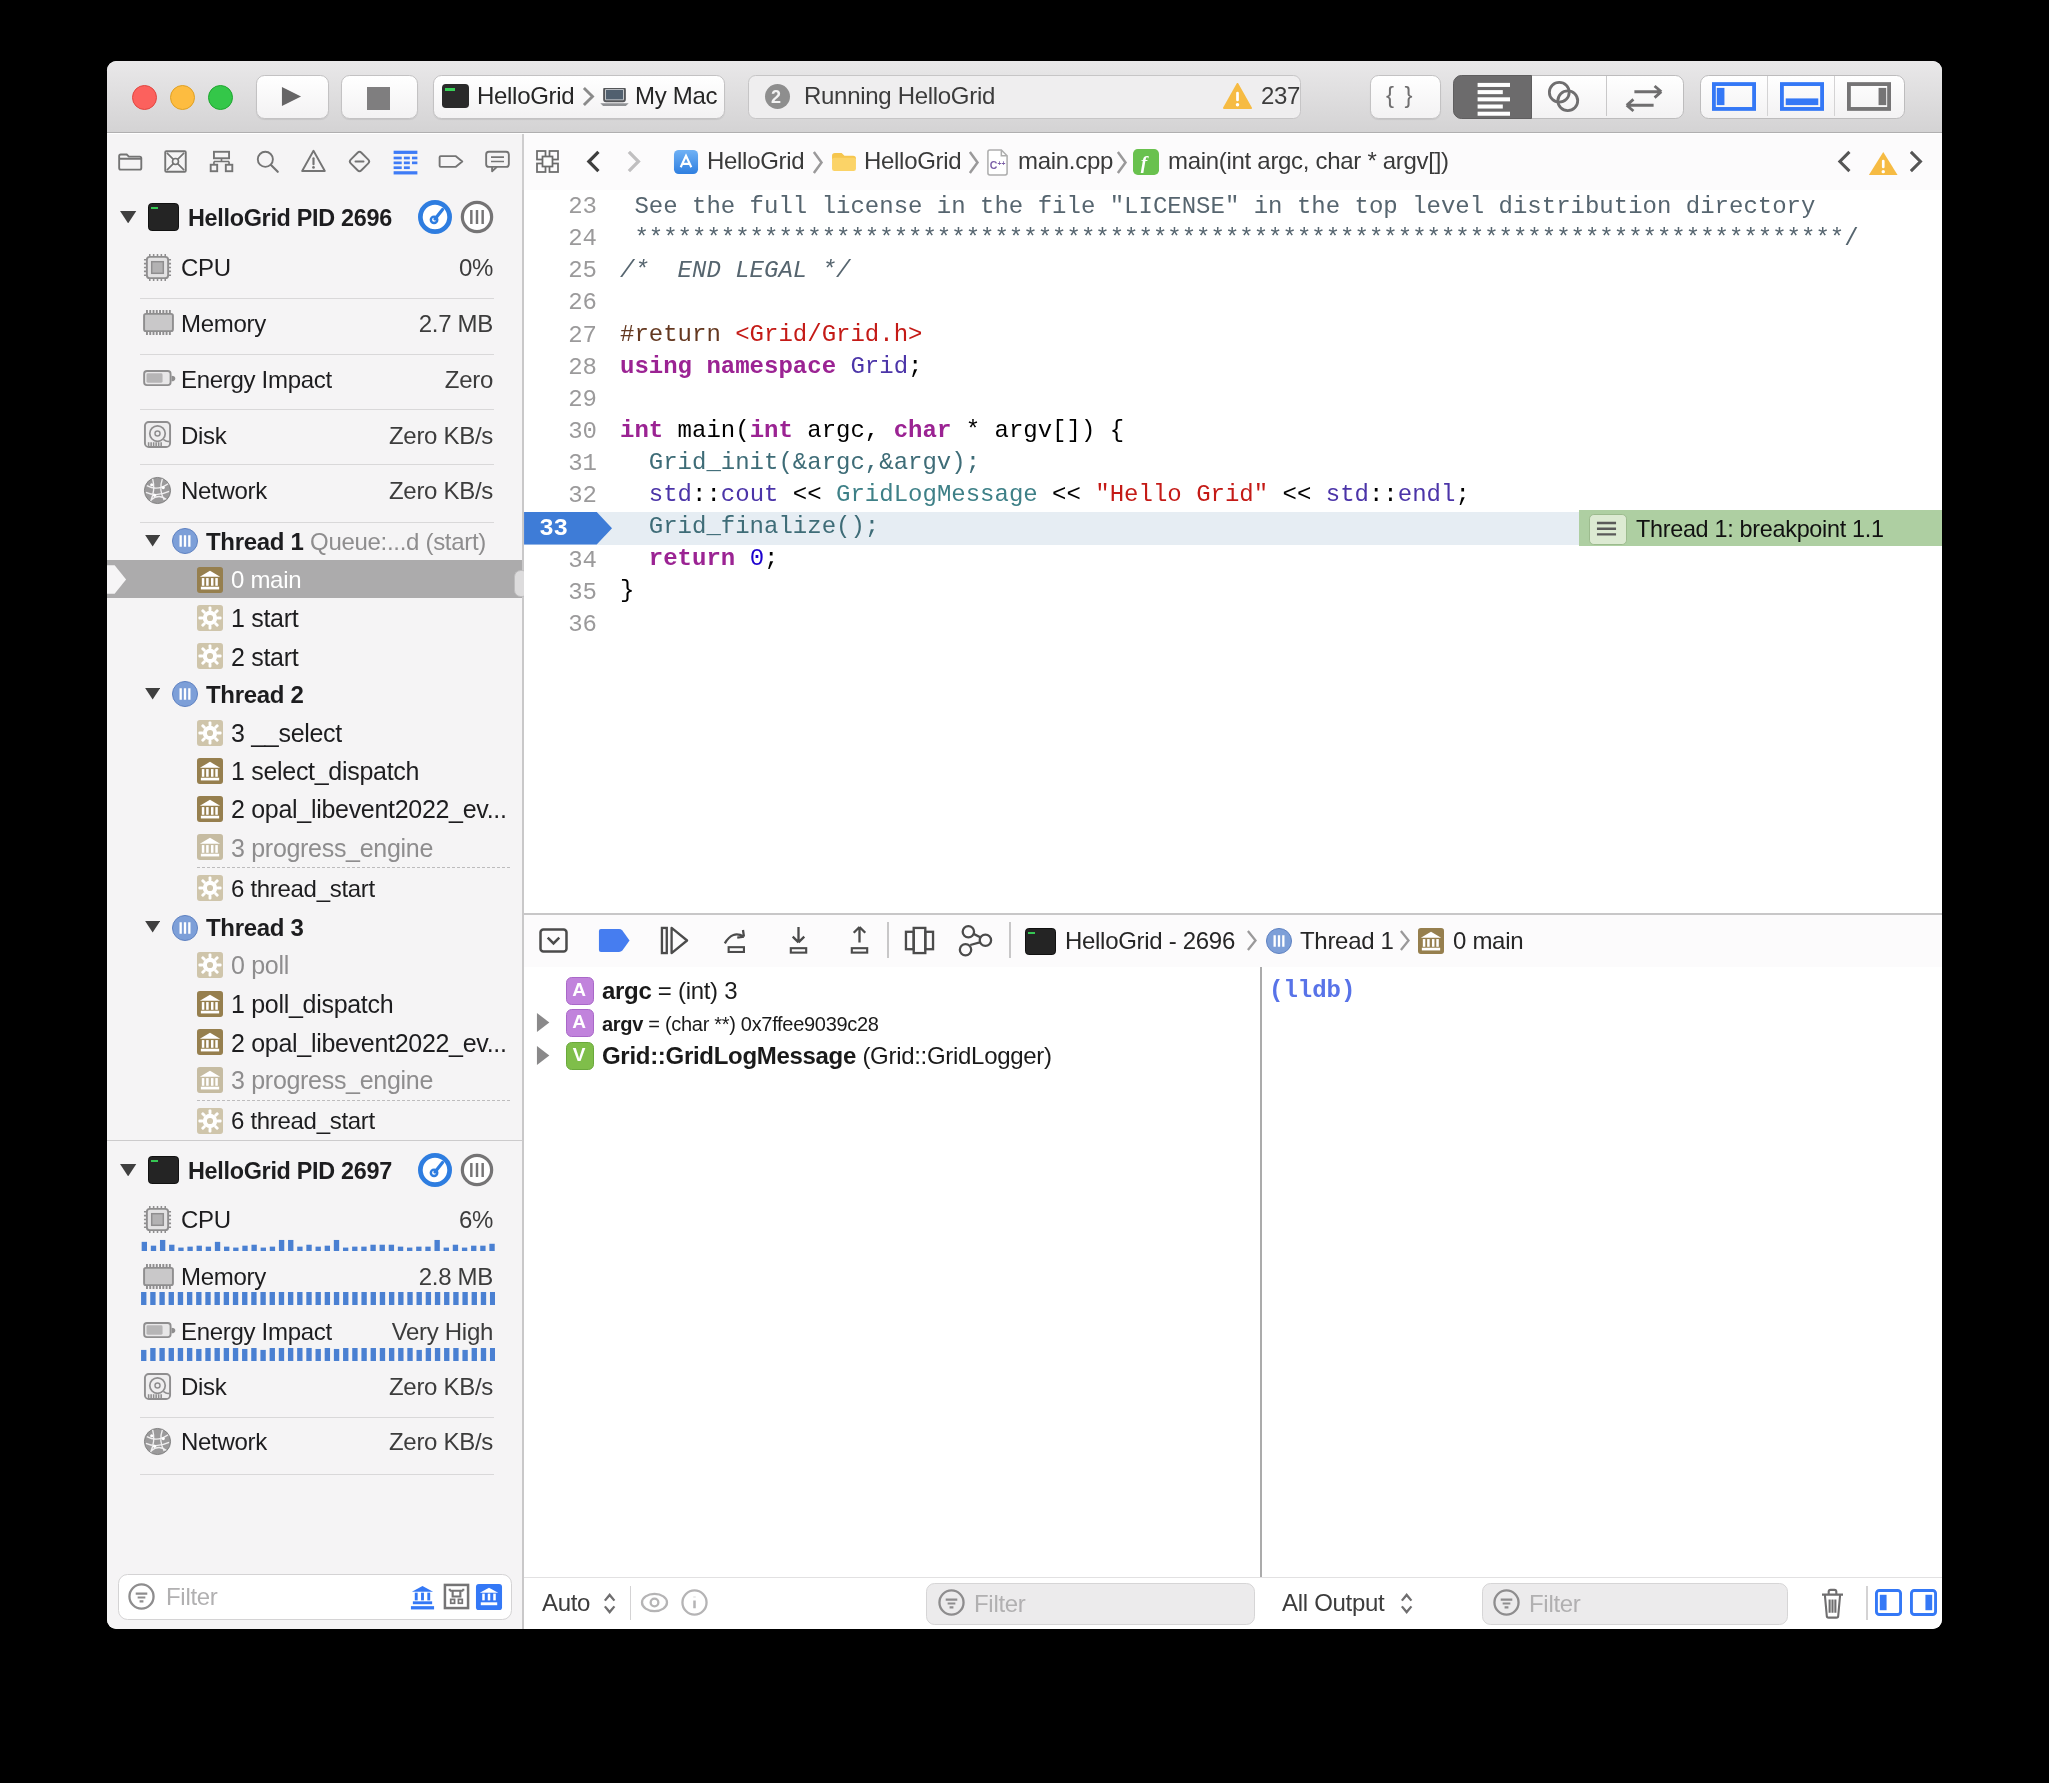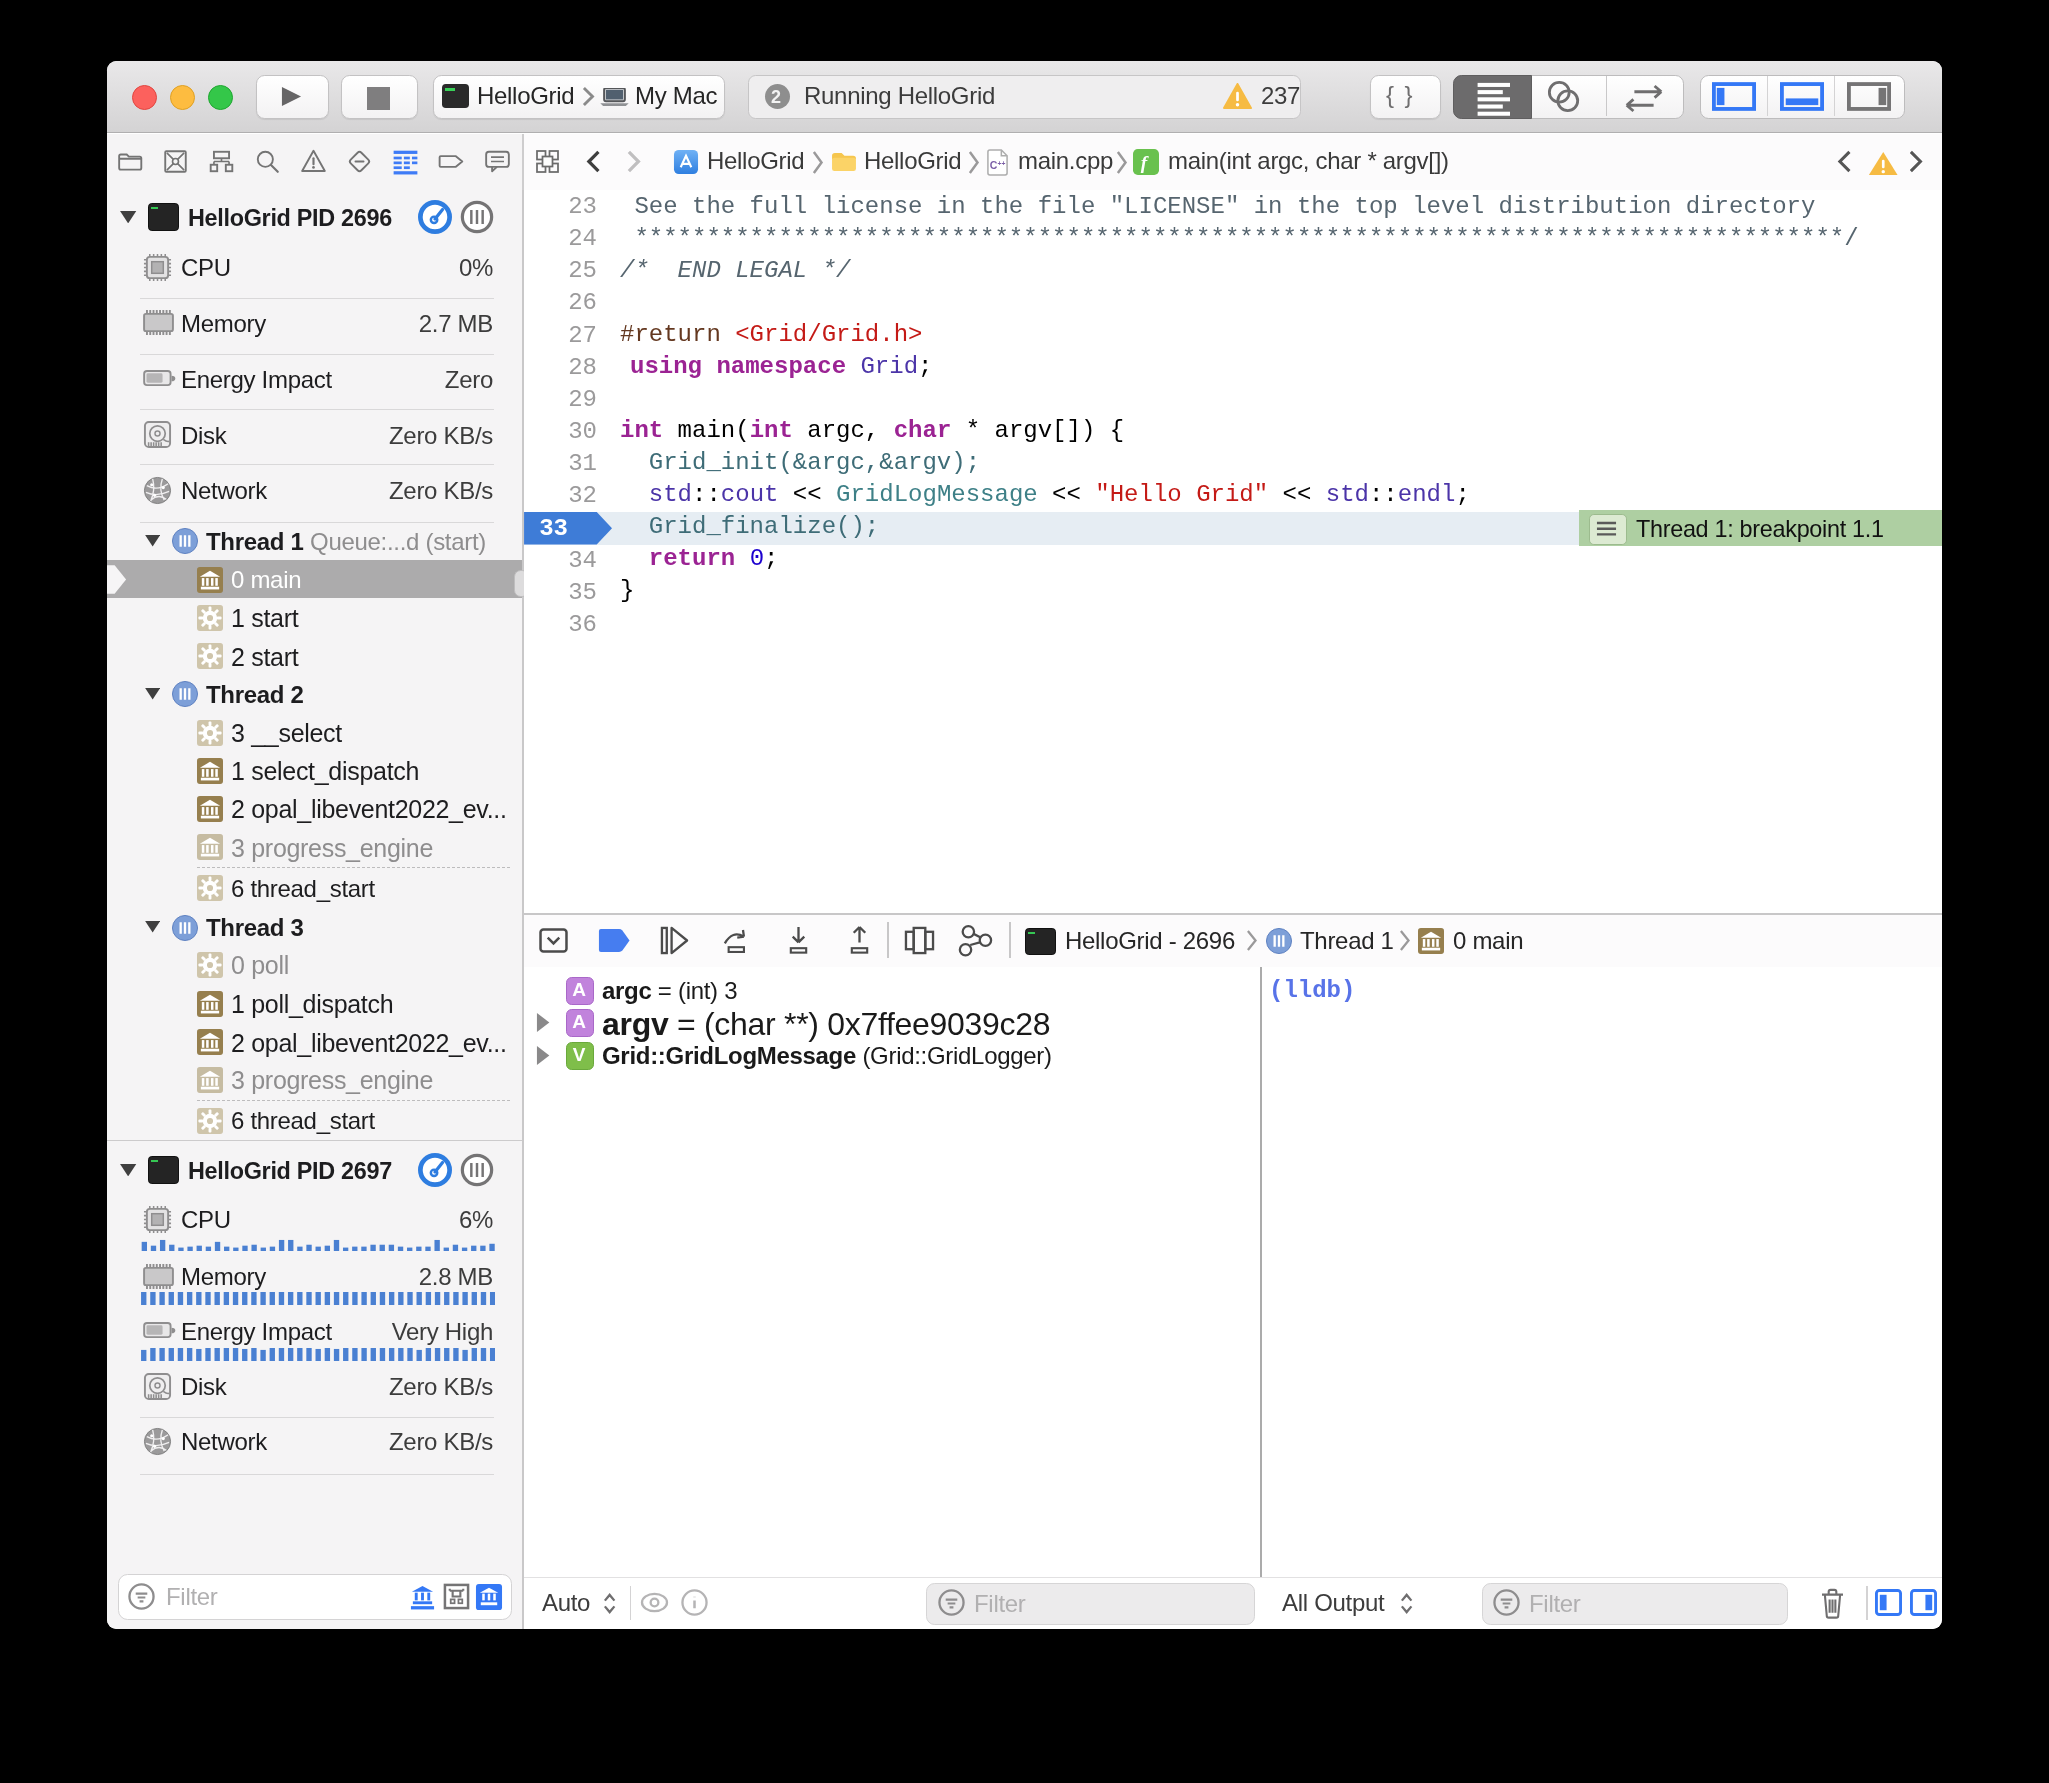--- a/index.html
+++ b/index.html
@@ -719,21 +719,21 @@
       <div style="position:absolute;right:0;top:484px;height:32px;line-height:32px;color:#9b9a9b;">34</div>
       <div style="position:absolute;right:0;top:516px;height:32px;line-height:32px;color:#9b9a9b;">35</div>
       <div style="position:absolute;right:0;top:548px;height:32px;line-height:32px;color:#9b9a9b;">36</div>
     </div>
     <div style="position:absolute;left:513px;top:130px;font-family:'Liberation Mono',monospace;font-size:24px;">
       <div style="height:32px;line-height:32px;white-space:pre;"><span style="color:#56656f;"> See the full license in the file "LICENSE" in the top level distribution directory</span></div>
       <div style="height:32px;line-height:32px;white-space:pre;"><span style="color:#56656f;"> ************************************************************************************/</span></div>
       <div style="height:32px;line-height:32px;white-space:pre;"><span style="color:#56656f;font-style:italic;">/*  END LEGAL */</span></div>
       <div style="height:32px;line-height:32px;white-space:pre;"></div>
       <div style="height:32px;line-height:32px;white-space:pre;"><span style="color:#643820;">#return </span><span style="color:#c41a16;">&lt;Grid/Grid.h&gt;</span></div>
-      <div style="height:32px;line-height:32px;white-space:pre;margin-left:10px;"><span style="color:#9b2393;font-weight:700;">using namespace</span><span style="color:#4b34a8;"> Grid</span><span style="color:#000;">;</span></div>
+      <div style="height:32px;line-height:32px;white-space:pre;"><span style="color:#9b2393;font-weight:700;">using namespace</span><span style="color:#4b34a8;"> Grid</span><span style="color:#000;">;</span></div>
       <div style="height:32px;line-height:32px;white-space:pre;"></div>
       <div style="height:32px;line-height:32px;white-space:pre;"><span style="color:#9b2393;font-weight:700;">int</span><span style="color:#000;"> main(</span><span style="color:#9b2393;font-weight:700;">int</span><span style="color:#000;"> argc, </span><span style="color:#9b2393;font-weight:700;">char</span><span style="color:#000;"> * argv[]) {</span></div>
       <div style="height:32px;line-height:32px;white-space:pre;"><span style="color:#3e6c77;">  Grid_init(&amp;argc,&amp;argv);</span></div>
       <div style="height:32px;line-height:32px;white-space:pre;"><span style="color:#000;">  </span><span style="color:#4b34a8;">std</span><span style="color:#000;">::</span><span style="color:#4b34a8;">cout</span><span style="color:#000;"> &lt;&lt; </span><span style="color:#3e8087;">GridLogMessage</span><span style="color:#000;"> &lt;&lt; </span><span style="color:#c41a16;">"Hello Grid"</span><span style="color:#000;"> &lt;&lt; </span><span style="color:#4b34a8;">std</span><span style="color:#000;">::</span><span style="color:#4b34a8;">endl</span><span style="color:#000;">;</span></div>
       <div style="height:32px;line-height:32px;white-space:pre;"><span style="color:#3e6c77;">  Grid_finalize();</span></div>
       <div style="height:32px;line-height:32px;white-space:pre;"><span style="color:#000;">  </span><span style="color:#9b2393;font-weight:700;">return</span><span style="color:#000;"> </span><span style="color:#1c00cf;">0</span><span style="color:#000;">;</span></div>
       <div style="height:32px;line-height:32px;white-space:pre;"><span style="color:#000;">}</span></div>
       <div style="height:32px;line-height:32px;white-space:pre;"></div>
     </div>
     <div class="" style="position:absolute;left:417px;top:852px;width:1419px;height:1.9px;background:#c8c7c8;"></div>
@@ -798,21 +798,21 @@
       <rect x="4" y="20.5" width="19" height="2.8" fill="#fff"></rect>
     </svg>
     <div style="position:absolute;left:1346px;top:880px;transform:translateY(-50%);font-family:'Liberation Sans',sans-serif;font-size:24px;color:#262626;font-weight:400;white-space:pre;letter-spacing:-0.3px;">0 main</div>
     <div class="" style="position:absolute;left:417px;top:906px;width:1419px;height:610px;background:#ffffff;"></div>
     <div class="" style="position:absolute;left:1153px;top:906px;width:1.9px;height:661px;background:#ababab;"></div>
     <div class="" style="position:absolute;left:459px;top:916px;width:26px;height:26px;background:#c183dc;border:1px solid #a968c8;border-radius:5.7px;"></div>
     <div style="position:absolute;left:459px;top:916px;width:26px;height:26px;line-height:26px;text-align:center;font-family:'Liberation Sans',sans-serif;font-size:19px;font-weight:700;color:#fff;">A</div>
     <div style="position:absolute;left:495px;top:930px;transform:translateY(-50%);font-family:'Liberation Sans',sans-serif;font-size:24px;color:#1a1a1a;font-weight:400;white-space:pre;letter-spacing:-0.3px;"><b>argc</b> = (int) 3</div>
     <div class="" style="position:absolute;left:459px;top:948px;width:26px;height:26px;background:#c183dc;border:1px solid #a968c8;border-radius:5.7px;"></div>
     <div style="position:absolute;left:459px;top:948px;width:26px;height:26px;line-height:26px;text-align:center;font-family:'Liberation Sans',sans-serif;font-size:19px;font-weight:700;color:#fff;">A</div>
-    <div style="position:absolute;left:495px;top:963px;transform:translateY(-50%);font-family:'Liberation Sans',sans-serif;font-size:32px;color:#1a1a1a;font-weight:400;white-space:pre;letter-spacing:-0.3px;"><b>argv</b> = (char **) 0x7ffee9039c28</div>
+    <div style="position:absolute;left:495px;top:963px;transform:translateY(-50%);font-family:'Liberation Sans',sans-serif;font-size:20px;color:#1a1a1a;font-weight:400;white-space:pre;letter-spacing:-0.3px;"><b>argv</b> = (char **) 0x7ffee9039c28</div>
     <svg style="position:absolute;left:429px;top:951px;" width="14.3" height="21" viewBox="0 0 15 22">
       <path d="M1 1 L14 11 L1 21 Z" fill="#8a898a"></path>
     </svg>
     <svg style="position:absolute;left:429px;top:984px;" width="14.3" height="21" viewBox="0 0 15 22">
       <path d="M1 1 L14 11 L1 21 Z" fill="#8a898a"></path>
     </svg>
     <div class="" style="position:absolute;left:459px;top:981px;width:26px;height:26px;background:#7fbe4a;border:1px solid #6aa93c;border-radius:5.7px;"></div>
     <div style="position:absolute;left:459px;top:981px;width:26px;height:26px;line-height:26px;text-align:center;font-family:'Liberation Sans',sans-serif;font-size:19px;font-weight:700;color:#fff;">V</div>
     <div style="position:absolute;left:495px;top:995px;transform:translateY(-50%);font-family:'Liberation Sans',sans-serif;font-size:24px;color:#1a1a1a;font-weight:400;white-space:pre;letter-spacing:-0.3px;"><b>Grid::GridLogMessage</b> (Grid::GridLogger)</div>
     <div style="position:absolute;left:1162px;top:929px;transform:translateY(-50%);font-family:'Liberation Mono',monospace;font-size:24px;color:#5873e8;font-weight:700;white-space:pre;">(lldb)</div>

